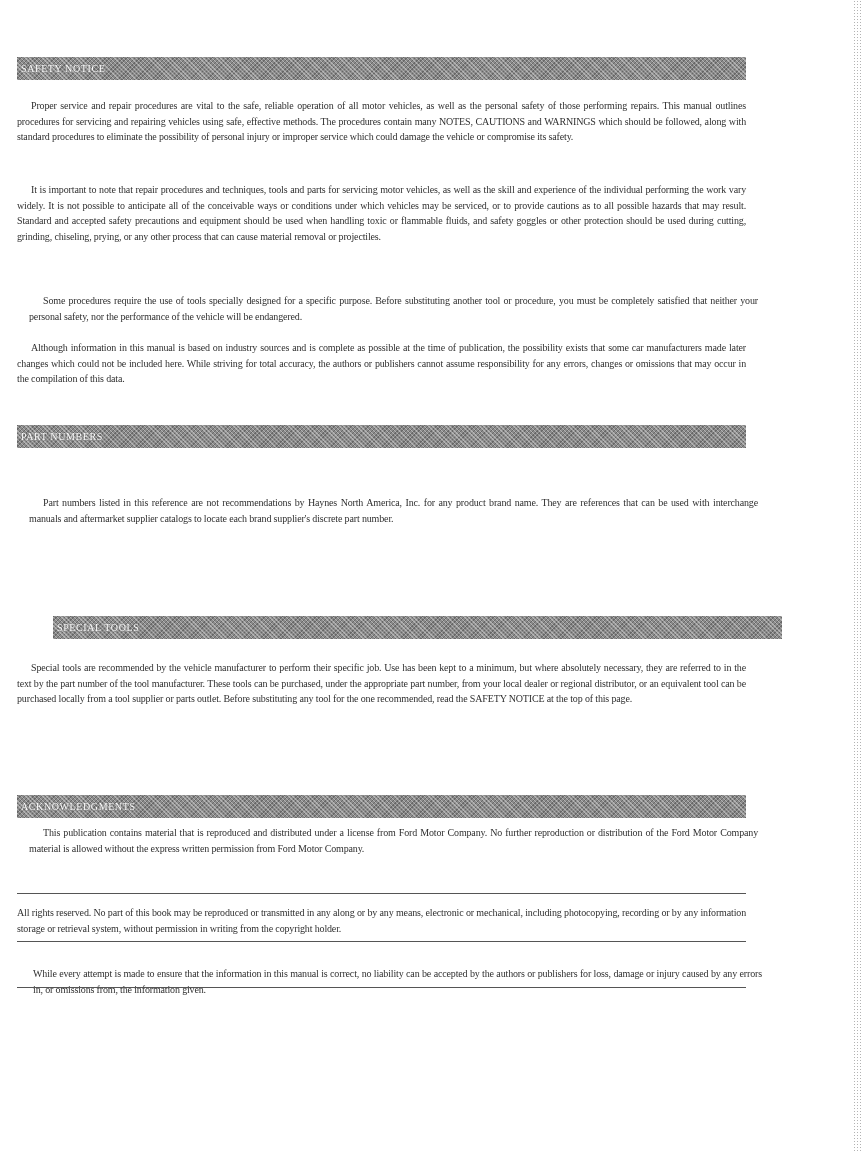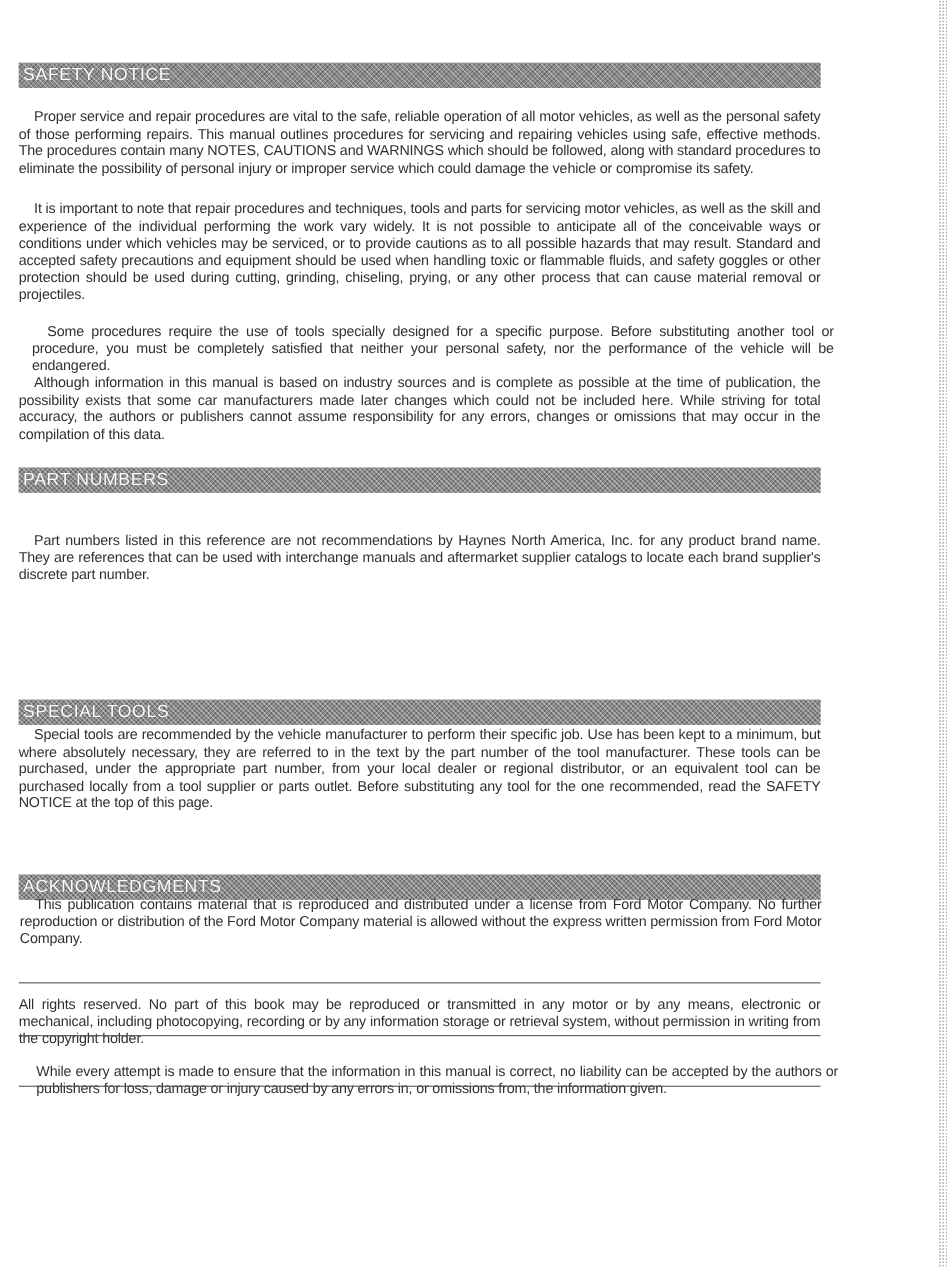--- a/index.html
+++ b/index.html
@@ -21,34 +21,35 @@
   .section-bar {
     position: absolute; left: 0; width: 729px; height: 23px;
     background-color: #8a8a8a;
     background-image:
       repeating-linear-gradient(45deg, rgba(255,255,255,0.35) 0 1px, transparent 1px 3px),
       repeating-linear-gradient(-45deg, rgba(0,0,0,0.25) 0 1px, transparent 1px 3px);
     box-sizing: border-box;
     padding-left: 4px;
   }
   .section-title {
-    font-family: Liberation Sans, sans-serif;
-    font-size: 16px; letter-spacing: 0.6px;
+    font-family: Liberation Serif, serif;
+    font-size: 10px; letter-spacing: 0.6px;
     line-height: 23px;
     color: #ffffff;
     text-shadow: 0 0 1px #555;
     text-transform: uppercase;
   }
   .para {
     position: absolute; left: 0; width: 729px;
-    font-size: 13px; line-height: 15.6px;
+    font-size: 10px; line-height: 15.6px;
     text-align: justify;
     text-indent: 14px;
     color: #303030;
     letter-spacing: -0.15px;
+    font-family: Liberation Serif, serif;
   }
   .para.noindent { text-indent: 0; }
   .rule {
     position: absolute; left: 0; width: 729px; height: 0;
     border-top: 1.4px solid #555;
   }
 </style>
 </head>
 <body>
 
@@ -60,31 +61,31 @@
     <span class="section-title">SAFETY NOTICE</span>
   </div>
   <p class="para" style="top:98px; margin:0;">Proper service and repair procedures are vital to the safe, reliable operation of all motor vehicles, as well as the personal safety of those performing repairs. This manual outlines procedures for servicing and repairing vehicles using safe, effective methods. The procedures contain many NOTES, CAUTIONS and WARNINGS which should be followed, along with standard procedures to eliminate the possibility of personal injury or improper service which could damage the vehicle or compromise its safety.</p>
   <p class="para" style="top:182px; margin:0;">It is important to note that repair procedures and techniques, tools and parts for servicing motor vehicles, as well as the skill and experience of the individual performing the work vary widely. It is not possible to anticipate all of the conceivable ways or conditions under which vehicles may be serviced, or to provide cautions as to all possible hazards that may result. Standard and accepted safety precautions and equipment should be used when handling toxic or flammable fluids, and safety goggles or other protection should be used during cutting, grinding, chiseling, prying, or any other process that can cause material removal or projectiles.</p>
   <p class="para" style="top:281px; margin:12px;">Some procedures require the use of tools specially designed for a specific purpose. Before substituting another tool or procedure, you must be completely satisfied that neither your personal safety, nor the performance of the vehicle will be endangered.</p>
   <p class="para" style="top:340px; margin:0;">Although information in this manual is based on industry sources and is complete as possible at the time of publication, the possibility exists that some car manufacturers made later changes which could not be included here. While striving for total accuracy, the authors or publishers cannot assume responsibility for any errors, changes or omissions that may occur in the compilation of this data.</p>
 
   <div class="section-bar" style="top:425px;">
     <span class="section-title">PART NUMBERS</span>
   </div>
-  <p class="para" style="top:483px; margin:0;">Part numbers listed in this reference are not recommendations by Haynes North America, Inc. for any product brand name. They are references that can be used with interchange manuals and aftermarket supplier catalogs to locate each brand supplier's discrete part number.</p>
+  <p class="para" style="top:483px; margin:12px;">Part numbers listed in this reference are not recommendations by Haynes North America, Inc. for any product brand name. They are references that can be used with interchange manuals and aftermarket supplier catalogs to locate each brand supplier's discrete part number.</p>
 
-  <div class="section-bar" style="top:636px;">
+  <div class="section-bar" style="top:616px;margin-left:36px;">
     <span class="section-title">SPECIAL TOOLS</span>
   </div>
   <p class="para" style="top:660px; margin:0;">Special tools are recommended by the vehicle manufacturer to perform their specific job. Use has been kept to a minimum, but where absolutely necessary, they are referred to in the text by the part number of the tool manufacturer. These tools can be purchased, under the appropriate part number, from your local dealer or regional distributor, or an equivalent tool can be purchased locally from a tool supplier or parts outlet. Before substituting any tool for the one recommended, read the SAFETY NOTICE at the top of this page.</p>
 
   <div class="section-bar" style="top:795px;">
     <span class="section-title">ACKNOWLEDGMENTS</span>
   </div>
-  <p class="para" style="top:813px; margin:1px;">This publication contains material that is reproduced and distributed under a license from Ford Motor Company. No further reproduction or distribution of the Ford Motor Company material is allowed without the express written permission from Ford Motor Company.</p>
+  <p class="para" style="top:813px; margin:12px;">This publication contains material that is reproduced and distributed under a license from Ford Motor Company. No further reproduction or distribution of the Ford Motor Company material is allowed without the express written permission from Ford Motor Company.</p>
 
   <div class="rule" style="top:893px;"></div>
-  <p class="para noindent" style="top:905px; margin:0;">All rights reserved. No part of this book may be reproduced or transmitted in any motor or by any means, electronic or mechanical, including photocopying, recording or by any information storage or retrieval system, without permission in writing from the copyright holder.</p>
+  <p class="para noindent" style="top:905px; margin:0;">All rights reserved. No part of this book may be reproduced or transmitted in any along or by any means, electronic or mechanical, including photocopying, recording or by any information storage or retrieval system, without permission in writing from the copyright holder.</p>
   <div class="rule" style="top:941px;"></div>
   <p class="para noindent" style="top:950px; margin:16px;">While every attempt is made to ensure that the information in this manual is correct, no liability can be accepted by the authors or publishers for loss, damage or injury caused by any errors in, or omissions from, the information given.</p>
   <div class="rule" style="top:987px;"></div>
 
 </div>
 
 </body></html>

